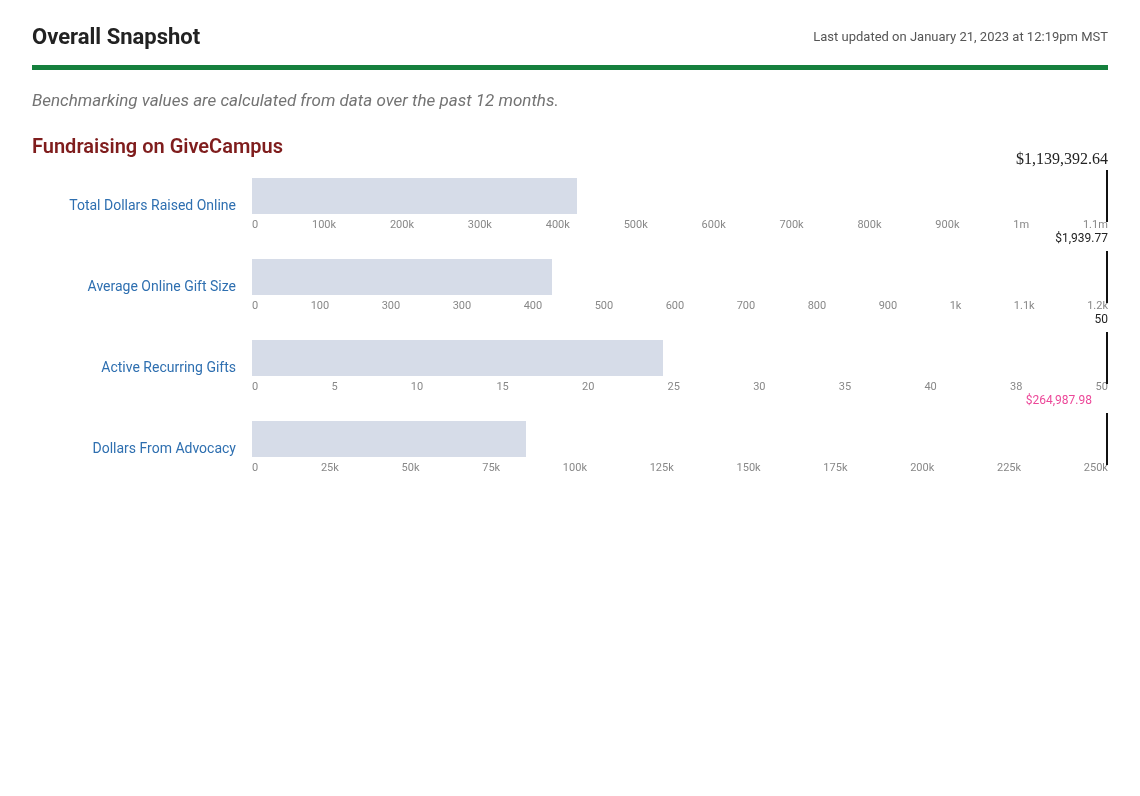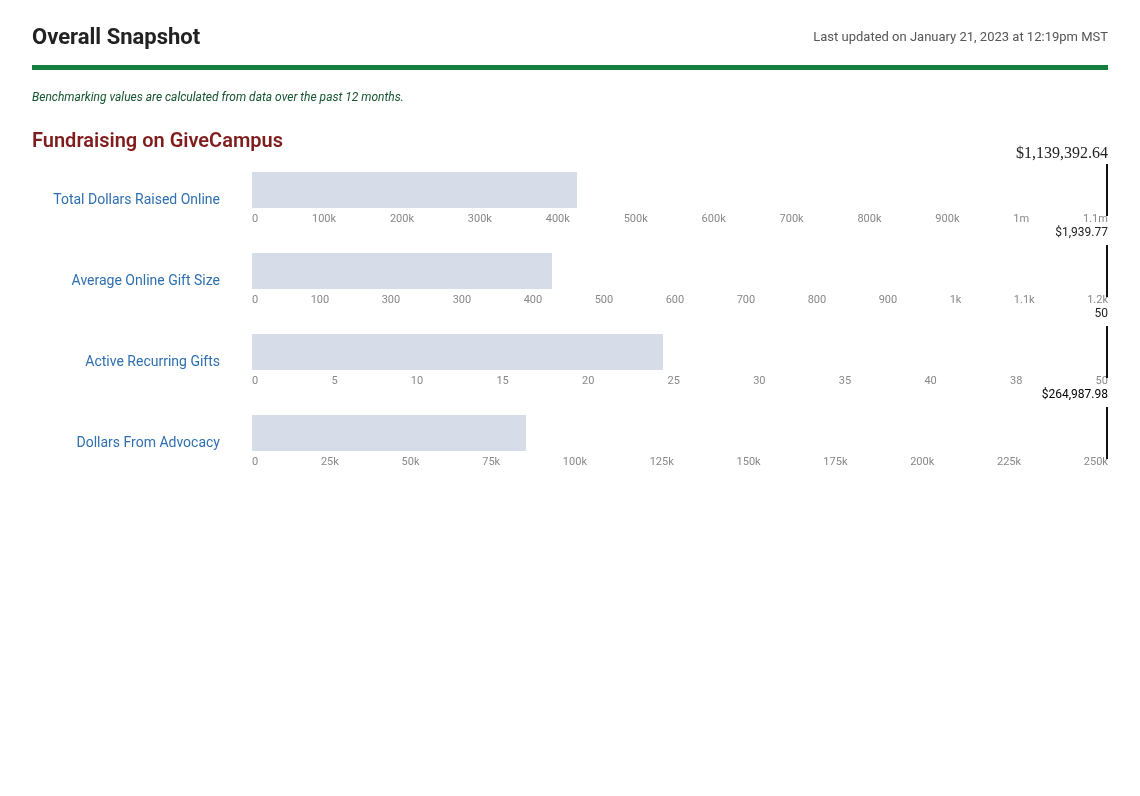--- a/index.html
+++ b/index.html
@@ -29,22 +29,22 @@
     }
     .legend-row {
       display: flex;
       justify-content: space-between;
       align-items: center;
       margin-top: 20px;
       margin-bottom: 8px;
     }
     .benchmark-note {
       font-style: italic;
-      font-size: 12px;
-      color: #14532d;
+      font-size: 17px;
+      color: #737373;
       text-align: center;
     }
     .legend {
       display: flex;
       align-items: center;
       gap: 32px;
     }
     .legend-item {
       display: flex;
       align-items: center;
@@ -77,21 +77,21 @@
       display: flex;
       align-items: center;
       gap: 0;
     }
     .chart-label {
       width: 220px;
       min-width: 220px;
       font-size: 14px;
       color: #2e6fb0;
       text-align: right;
-      padding-right: 32px;
+      padding-right: 16px;
       cursor: pointer;
     }
     .chart-area {
       flex: 1;
       position: relative;
     }
     .bar-wrapper {
       position: relative;
       height: 36px;
       display: flex;
@@ -214,21 +214,21 @@
             <span class="axis-label">50</span>
           </div>
         </div>
       </div>
     </div>
     <div class="chart-container">
       <div class="chart-row">
         <div class="chart-label">Dollars From Advocacy</div>
         <div class="chart-area">
           <div class="bar-wrapper" style="position: relative;">
-            <div class="value-label" style="position: absolute; right: 0px; top: -28px; font-size: 12px; color: #000000; white-space: nowrap;">$264,987.98</div>
+            <div class="value-label" style="position: absolute; right: 16px; top: -28px; font-size: 12px; color: #ec4899; white-space: nowrap;">$264,987.98</div>
             <div class="bar-fill" style="width: 32%;"></div>
             <div style="position: absolute; right: 0px; top: -8px; bottom: -8px; width: 2px; background: rgb(17, 17, 17);"></div>
           </div>
           <div class="axis">
             <span class="axis-label">0</span>
             <span class="axis-label">25k</span>
             <span class="axis-label">50k</span>
             <span class="axis-label">75k</span>
             <span class="axis-label">100k</span>
             <span class="axis-label">125k</span>

